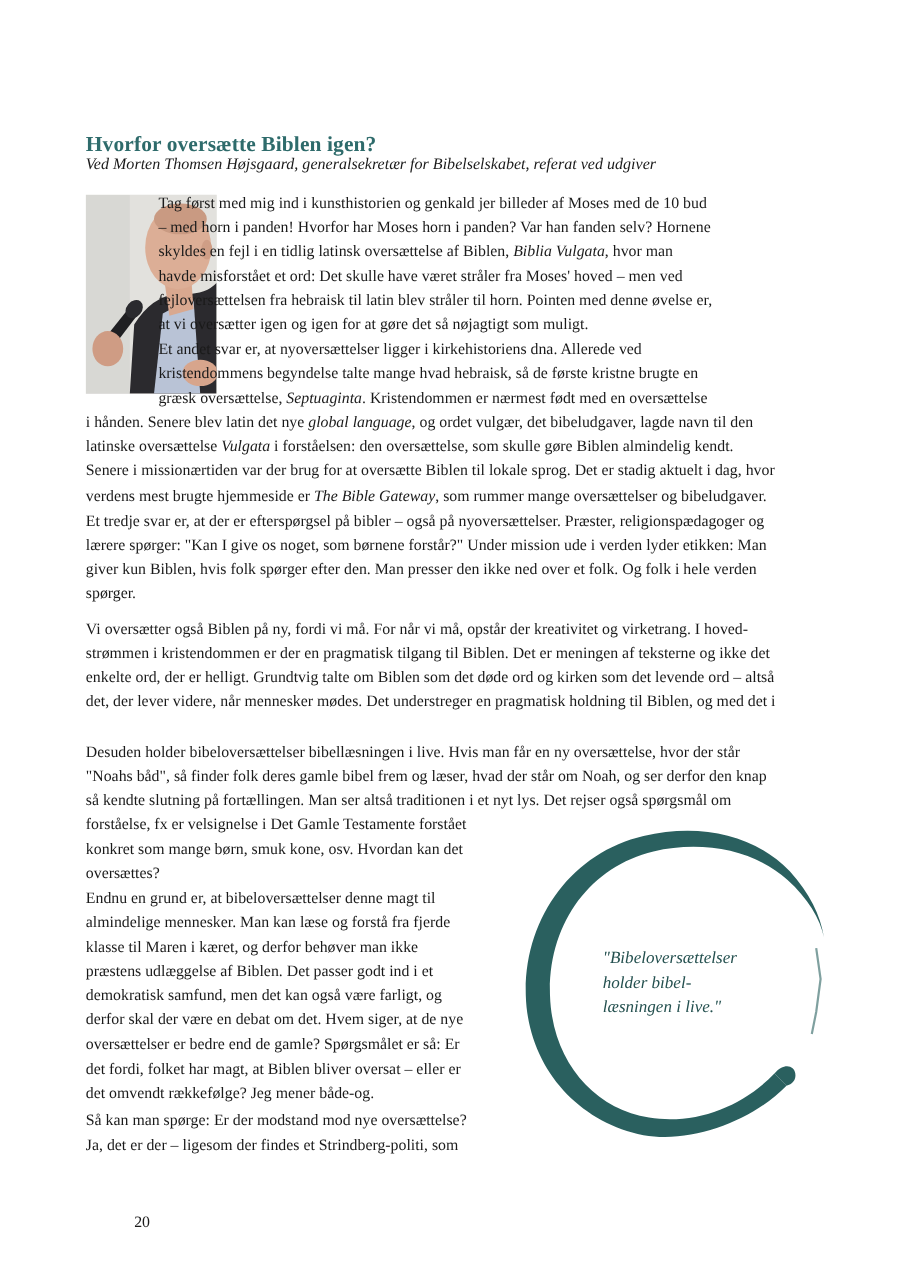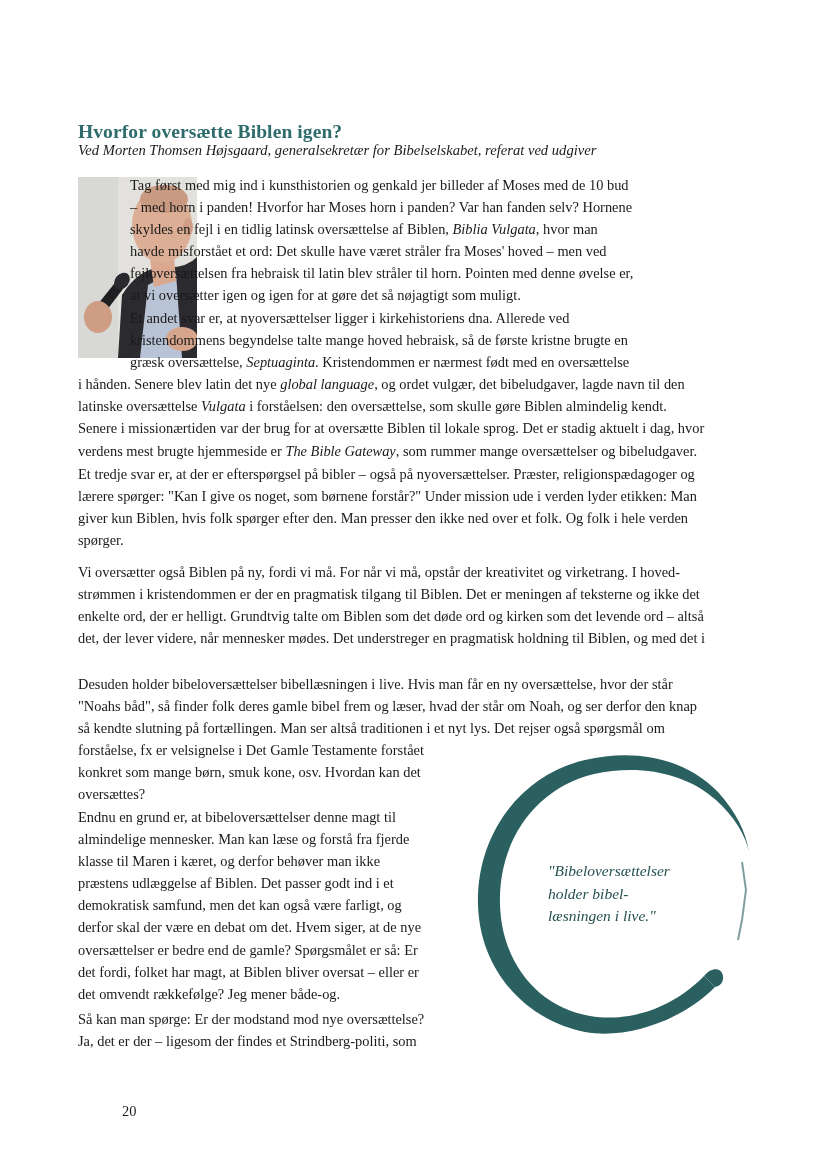--- a/index.html
+++ b/index.html
@@ -8,21 +8,21 @@
   .page { position: absolute; left: 0; top: 0; width: 827px; height: 1169px; }
   .title { position: absolute; left: 78px; top: 121px; font-size: 19.5px; font-weight: bold;
            color: #2e6b6b; margin: 0; letter-spacing: 0.1px; }
   .byline { position: absolute; left: 78px; top: 142px; font-size: 14.6px; font-style: italic;
             color: #1a1a1a; margin: 0; white-space: nowrap; }
   .photo { position: absolute; left: 78px; top: 177px; width: 119px; height: 181px;
            overflow: hidden; background: #e4e3e0; }
   .body-text { position: absolute; left: 78px; width: 668px; font-size: 14.4px; line-height: 22.1px; }
   .body-text p { margin: 0; }
   .line { white-space: nowrap; display: block; }
-  .ind { padding-left: 52px; }
+  .ind { padding-left: 66px; }
   .narrow { position: absolute; left: 78px; width: 380px; font-size: 14.4px; line-height: 22.1px; }
   .narrow p { margin: 0; }
   i { }
   .ensoholder { position: absolute; left: 470px; top: 740px; width: 300px; height: 310px; }
   .quote { position: absolute; left: 548px; top: 860px; font-size: 15.5px; line-height: 22.5px;
            font-style: italic; color: #24504f; margin: 0; }
   .pagenum { position: absolute; left: 78px; top: 1103px; font-size: 14.4px; margin-left: 44px; }
 </style>
 </head>
 <body>
@@ -63,21 +63,21 @@
       <span class="line ind"><span>skyldes en fejl i en tidlig latinsk oversættelse af Biblen, </span><i>Biblia Vulgata</i><span>, hvor man</span></span>
       <span class="line ind">havde misforstået et ord: Det skulle have været stråler fra Moses' hoved – men ved</span>
       <span class="line ind">fejloversættelsen fra hebraisk til latin blev stråler til horn. Pointen med denne øvelse er,</span>
       <span class="line ind">at vi oversætter igen og igen for at gøre det så nøjagtigt som muligt.</span>
     </p>
   </div>
 
   <div class="body-text" style="top:307px;">
     <p>
       <span class="line ind">Et andet svar er, at nyoversættelser ligger i kirkehistoriens dna. Allerede ved</span>
-      <span class="line ind">kristendommens begyndelse talte mange hoved hebraisk, så de første kristne brugte en</span>
+      <span class="line ind">kristendommens begyndelse talte mange hvad hebraisk, så de første kristne brugte en</span>
       <span class="line ind"><span>græsk oversættelse, </span><i>Septuaginta</i><span>. Kristendommen er nærmest født med en oversættelse</span></span>
       <span class="line"><span>i hånden. Senere blev latin det nye </span><i>global language</i><span>, og ordet vulgær, det bibeludgaver, lagde navn til den</span></span>
       <span class="line"><span>latinske oversættelse </span><i>Vulgata</i><span> i forståelsen: den oversættelse, som skulle gøre Biblen almindelig kendt.</span></span>
       <span class="line">Senere i missionærtiden var der brug for at oversætte Biblen til lokale sprog. Det er stadig aktuelt i dag, hvor</span>
       <span class="line"><span>verdens mest brugte hjemmeside er </span><i>The Bible Gateway</i><span>, som rummer mange oversættelser og bibeludgaver.</span></span>
     </p>
   </div>
 
   <div class="body-text" style="top:463px;">
     <p>

